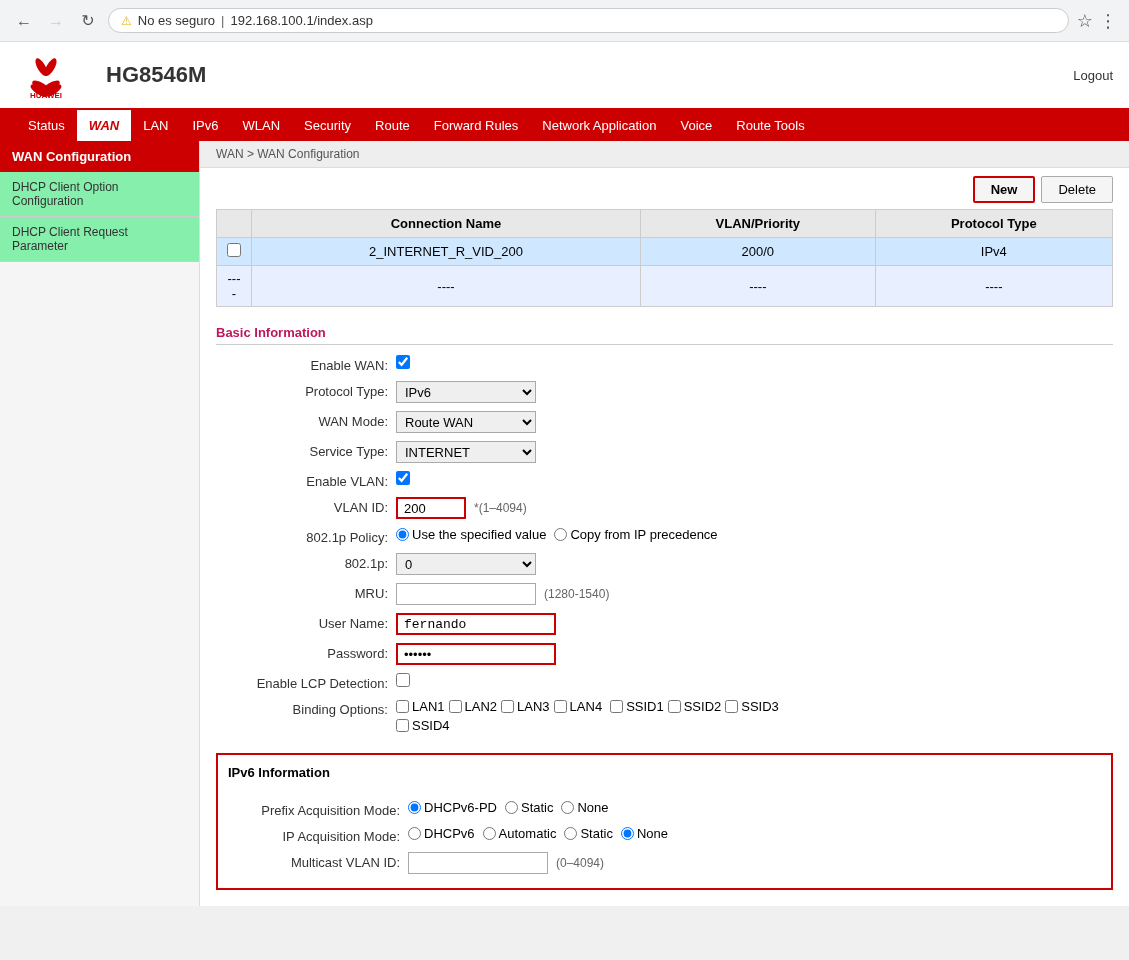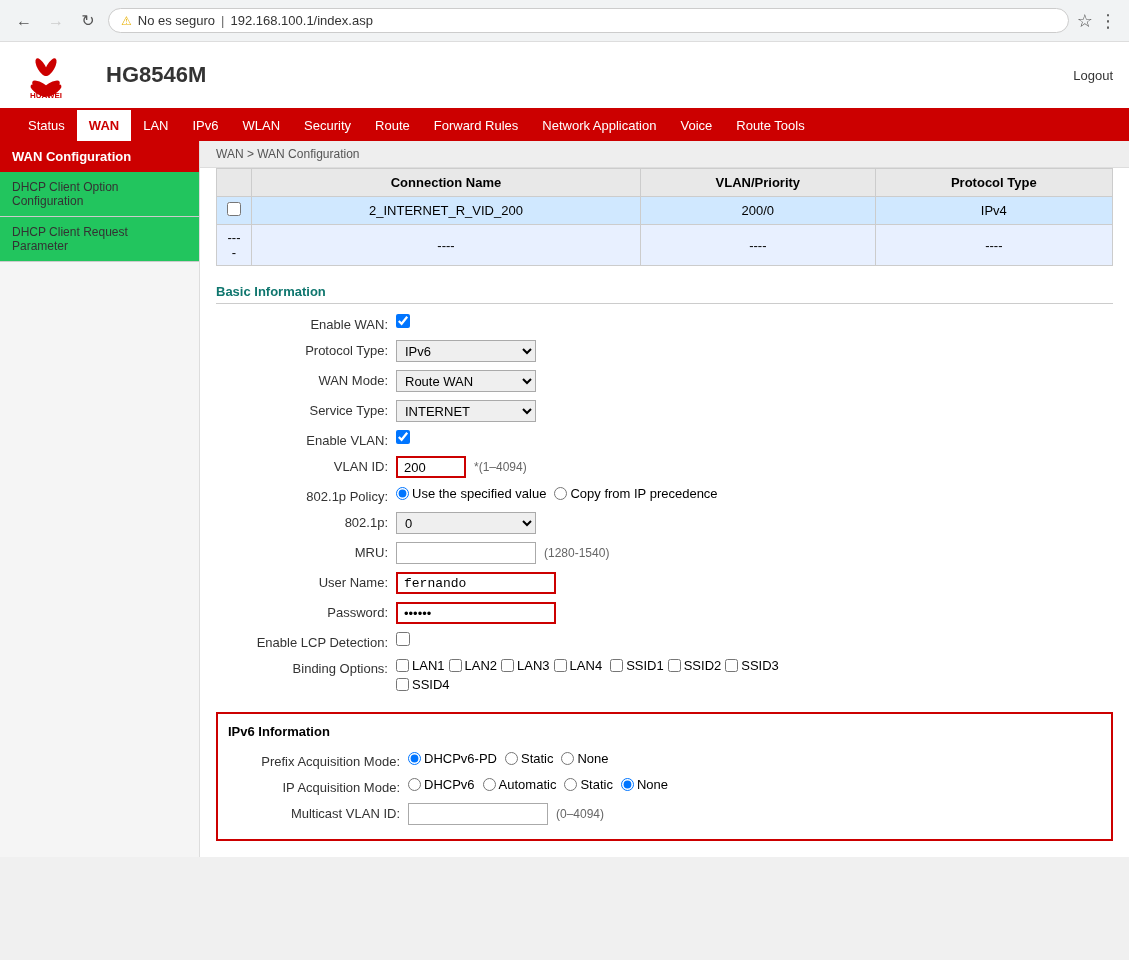--- a/index.html
+++ b/index.html
@@ -49,36 +49,36 @@
     .hw-nav {
       background: #cc0000;
       display: flex;
       align-items: center;
       padding: 0 16px;
     }
     .hw-nav-item {
       color: white; padding: 8px 12px; cursor: pointer; font-size: 13px;
       text-decoration: none; display: block;
     }
-    .hw-nav-item.highlighted { background: white; color: #cc0000; font-weight: bold; }
+    .hw-nav-item.highlighted { background: white; color: #cc0000; font-weight: bold; font-style: italic; }
 
     
     .hw-content { display: flex; min-height: 700px; }
 
     
     .hw-sidebar {
       width: 200px;
       background: #f5f5f5;
       border-right: 1px solid #ddd;
     }
     .sidebar-title {
       background: #cc0000; color: white; padding: 8px 12px; font-weight: bold; font-size: 13px;
     }
     .sidebar-item {
-      padding: 8px 12px; background: #22c55e; border-bottom: 1px solid #ccc;
+      padding: 8px 12px; background: #86efac; border-bottom: 1px solid #ccc;
       cursor: pointer; font-size: 12px; color: #333;
     }
 
     
     .hw-main { flex: 1; padding: 0; background: white; }
 
     
     .breadcrumb {
       background: #eee; padding: 6px 16px; font-size: 12px; color: #555;
       border-bottom: 1px solid #ddd;
@@ -105,21 +105,21 @@
     }
     .wan-table td {
       border: 1px solid #ccc; padding: 5px 10px; text-align: center;
     }
     .wan-table .selected-row { background: #d0e8ff; }
     .wan-table .dashed-row { background: #e8f0ff; }
 
     
     .form-section { margin: 0 16px 16px; }
     .section-title {
-      font-weight: bold; font-size: 13px; color: #0f766e;
+      font-weight: bold; font-size: 13px; color: #be185d;
       padding: 6px 0 4px; border-bottom: 1px solid #ccc; margin-bottom: 6px;
     }
     .form-row {
       display: flex; align-items: flex-start;
       padding: 4px 0; font-size: 13px;
     }
     .form-label {
       width: 180px; color: #333; padding-right: 8px; padding-top: 3px; text-align: right;
       flex-shrink: 0;
     }
@@ -131,21 +131,21 @@
     .form-select {
       border: 1px solid #aaa; padding: 2px 4px; font-size: 13px; height: 22px; min-width: 140px;
     }
     .form-hint { color: #666; font-size: 12px; }
     .radio-label { display: flex; align-items: center; gap: 3px; cursor: pointer; }
 
     
     .ipv6-section {
       border: 2px solid #cc0000; margin: 0 16px 16px; padding: 10px;
     }
-    .ipv6-title { font-weight: bold; font-size: 13px; margin-bottom: 8px; }
+    .ipv6-title { font-weight: bold; font-size: 13px; margin-bottom: 16px; }
 
     .checkbox-input { width: 14px; height: 14px; }
 
     
     .pppoe-highlight { border: 2px solid #cc0000; padding: 1px 4px; border-radius: 2px; }
   </style>
 </head>
 <body>
 
 <div class="browser-bar">
@@ -203,20 +203,24 @@
     <div class="sidebar-item">DHCP Client Option Configuration</div>
     <div class="sidebar-item">DHCP Client Request Parameter</div>
   </div>
 
   <div class="hw-main">
 
     <div class="breadcrumb">WAN &gt; WAN Configuration</div>
 
 
     <div class="table-area">
+      <div class="btn-row">
+        <button class="btn new-btn">New</button>
+        <button class="btn">Delete</button>
+      </div>
       <table class="wan-table">
         <thead>
           <tr>
             <th style="width:30px"></th>
             <th>Connection Name</th>
             <th>VLAN/Priority</th>
             <th>Protocol Type</th>
           </tr>
         </thead>
         <tbody>

